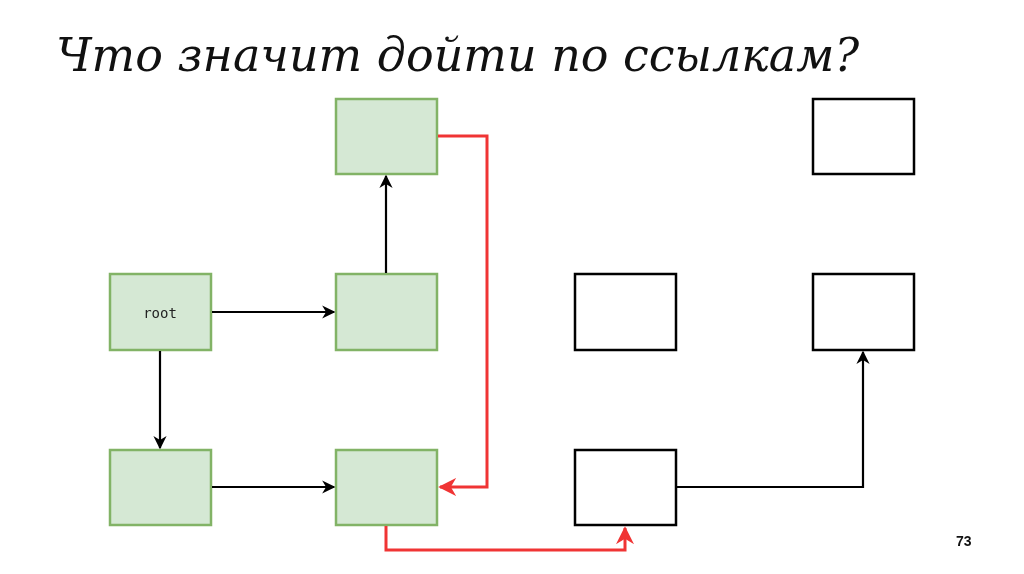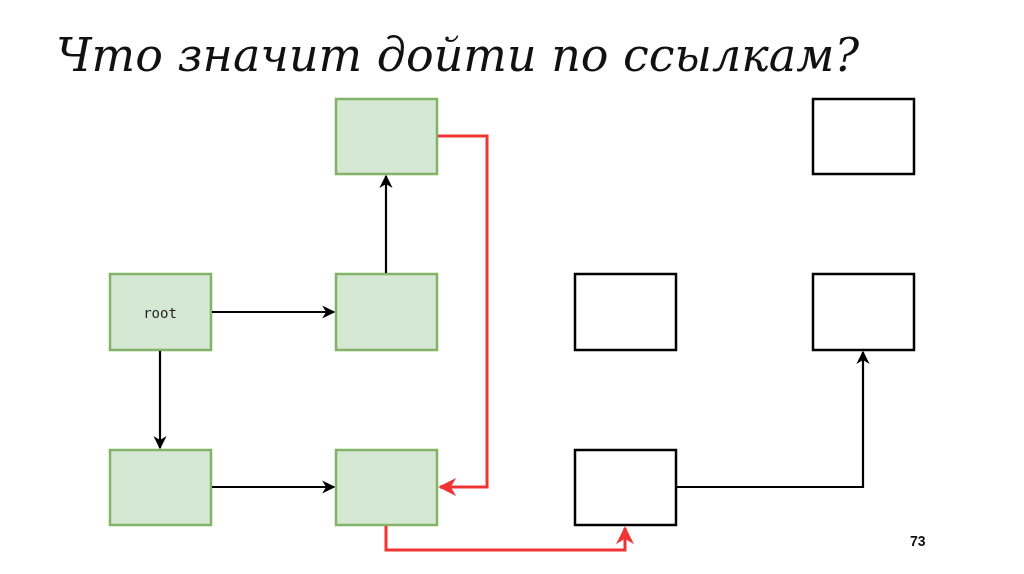--- a/index.html
+++ b/index.html
@@ -5,21 +5,21 @@
     html, body { margin: 0; padding: 0; background: #ffffff; }
     body { width: 1024px; height: 574px; position: relative; overflow: hidden; font-family: "DejaVu Sans", sans-serif; }
     .title {
       position: absolute; left: 56px; top: 28px;
       font-family: "DejaVu Serif", serif; font-style: italic;
       font-size: 46px; color: #111; letter-spacing: 0px; white-space: nowrap; text-align: center;
     }
     svg.diagram { position: absolute; left: 0; top: 0; }
     .node-label { font-family: "DejaVu Sans Mono", monospace; font-size: 14px; fill: #222; }
     .page-num {
-      position: absolute; left: 910px; top: 533px;
+      position: absolute; left: 956px; top: 533px;
       font-family: "Liberation Sans", sans-serif; font-weight: bold; font-size: 14px; color: #111;
     }
   </style>
 </head>
 <body>
 
 <div class="title">Что значит дойти по ссылкам?</div>
 
 <svg class="diagram" width="1024" height="574" viewBox="0 0 1024 574">
   <defs>

